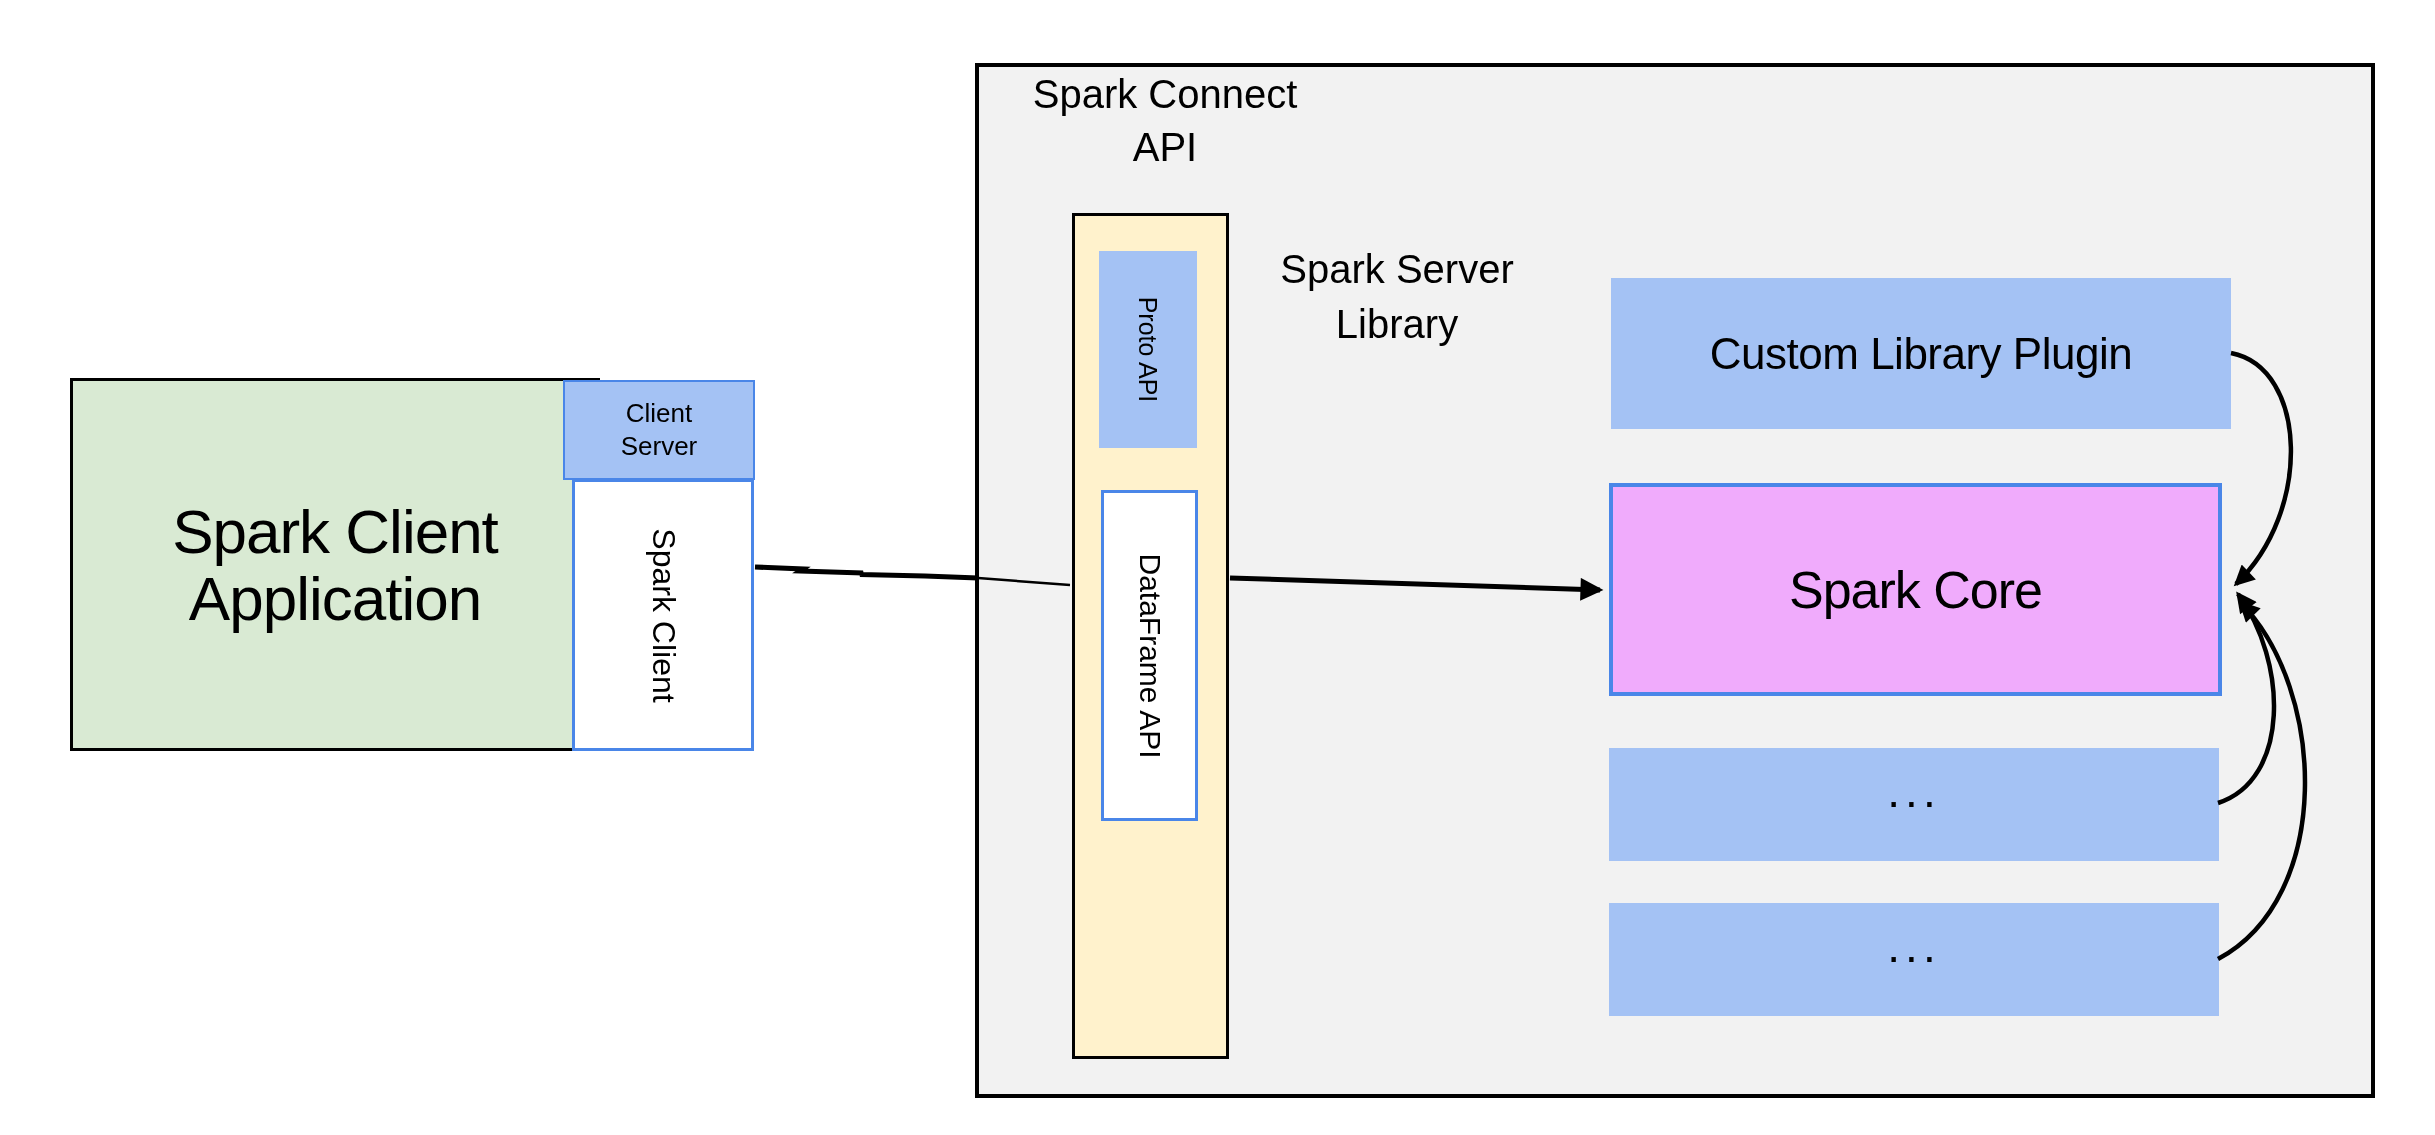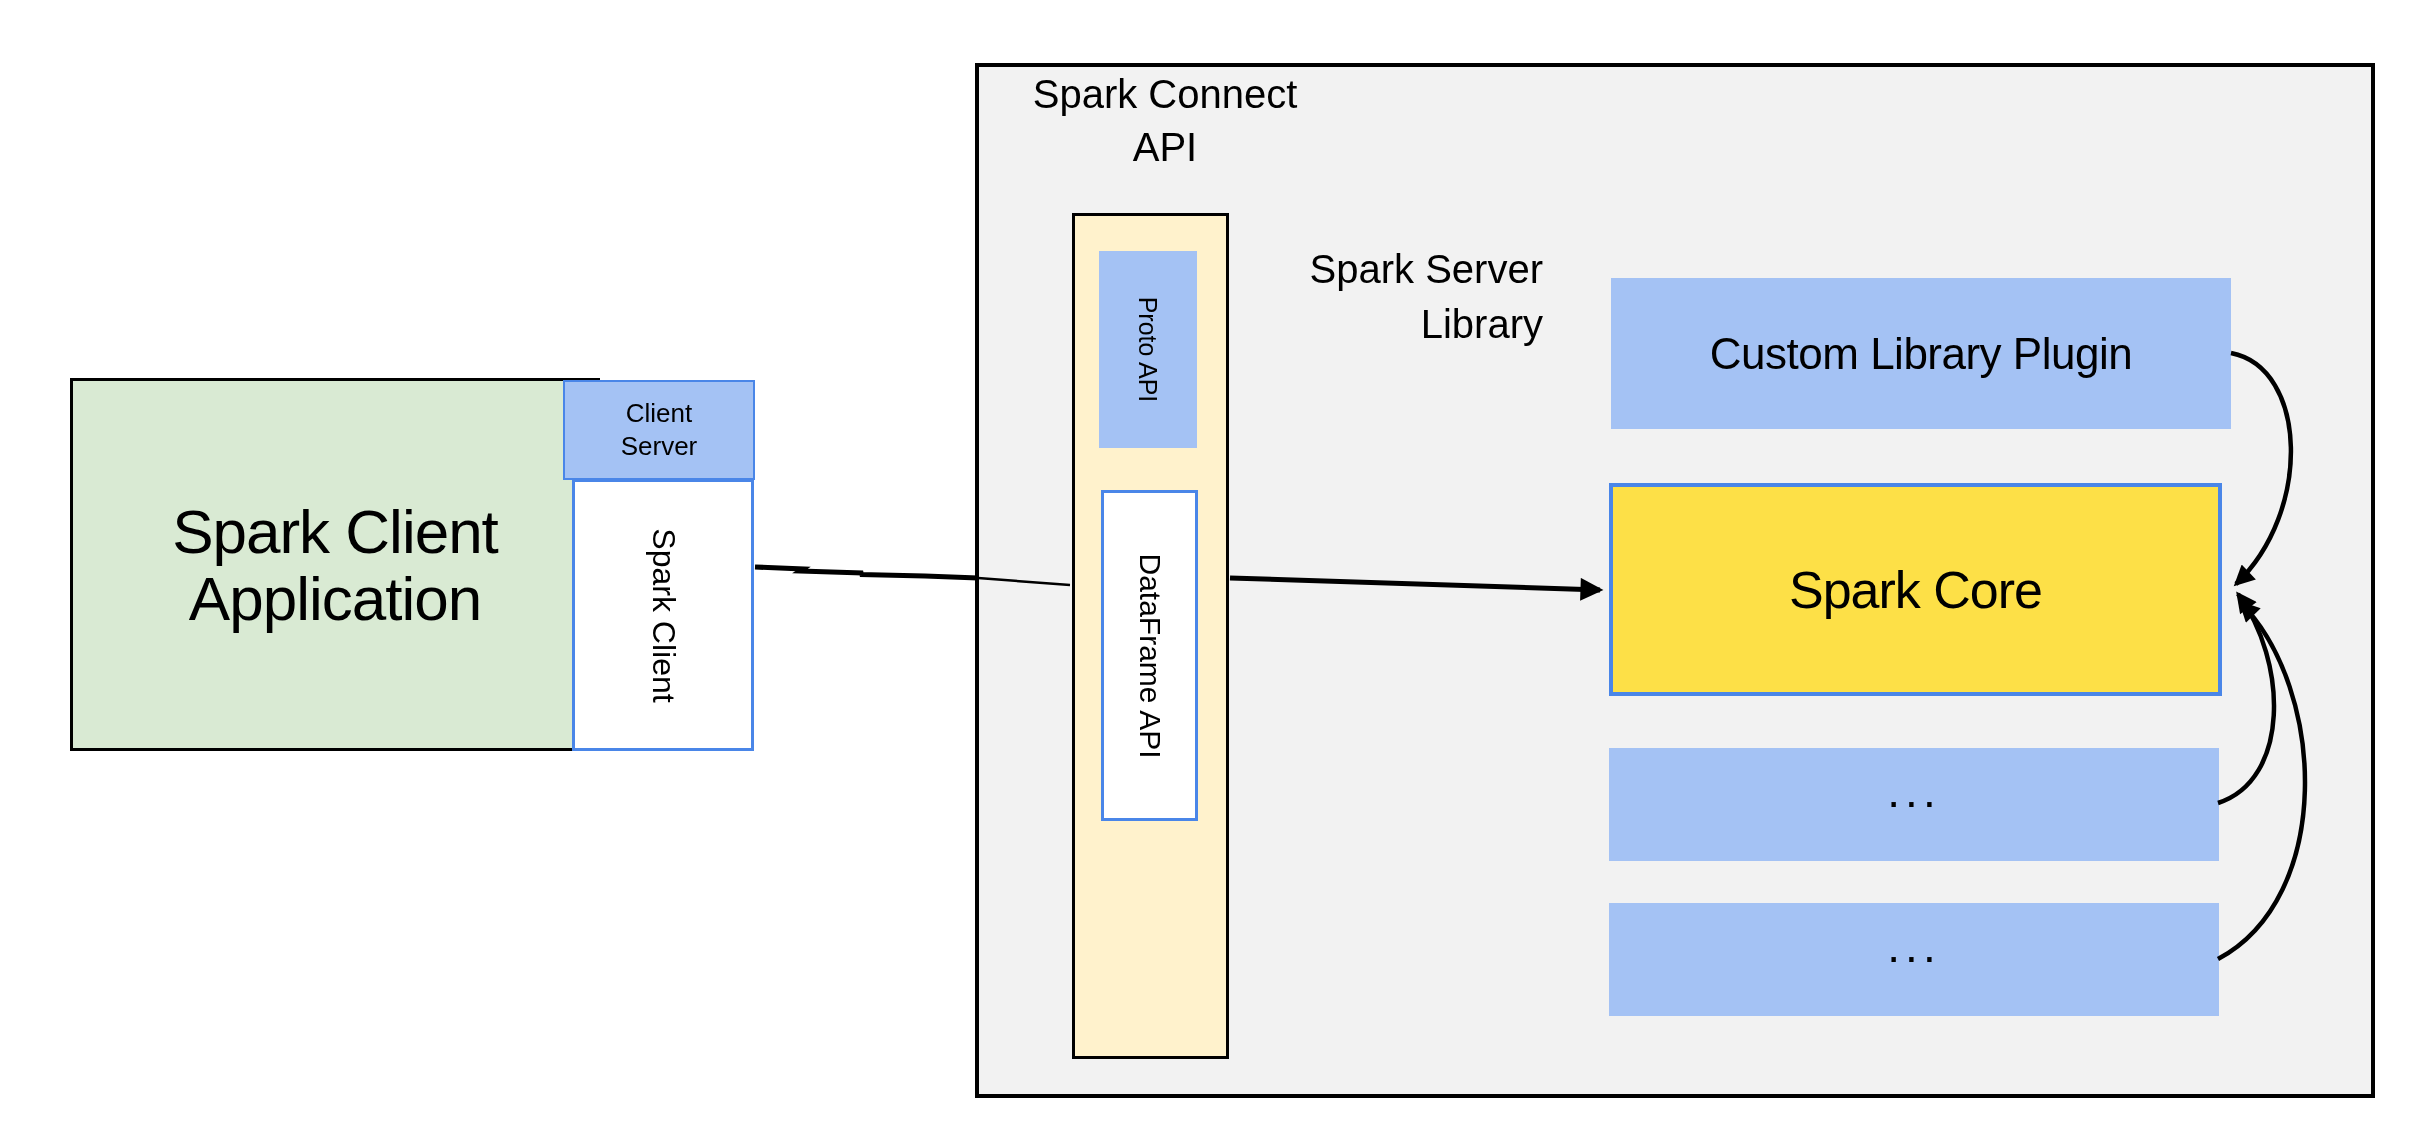--- a/index.html
+++ b/index.html
@@ -33,21 +33,21 @@
   .lbl-connect {
     left: 1005px; top: 68px; width: 320px;
     font-size: 40px; line-height: 53px; text-align: center;
   }
   .lbl-server {
     left: 1660px; top: 98px; width: 400px;
     font-size: 40px; line-height: 46px; font-weight: bold; text-align: center;
   }
   .lbl-library {
     left: 1251px; top: 242px; width: 292px;
-    font-size: 40px; line-height: 55px; text-align: right;
+    font-size: 40px; line-height: 55px; text-align: center;
   }
   
   .connect-box {
     left: 1072px; top: 213px; width: 157px; height: 846px;
     background: #fff2cc;
     border: 3px solid #000000;
   }
   .proto-box {
     left: 1099px; top: 251px; width: 98px; height: 197px;
     background: #a4c2f4;
@@ -86,21 +86,21 @@
   }
   .client-package-box .inner { width: 125px; }
   
   .plugin-box {
     left: 1611px; top: 278px; width: 620px; height: 151px;
     background: #a4c2f4;
     font-size: 44px; letter-spacing: -0.5px;
   }
   .core-box {
     left: 1609px; top: 483px; width: 613px; height: 213px;
-    background: #fde047;
+    background: #f0abfc;
     border: 4px solid #4a86e8;
     font-size: 52px; letter-spacing: -1px;
   }
   .dots1-box { left: 1609px; top: 748px; width: 610px; height: 113px; background: #a4c2f4; }
   .dots2-box { left: 1609px; top: 903px; width: 610px; height: 113px; background: #a4c2f4; }
   .dots span {
     font-size: 46px; letter-spacing: 5px; line-height: 46px;
     transform: translateY(-30%);
     display: block;
   }

